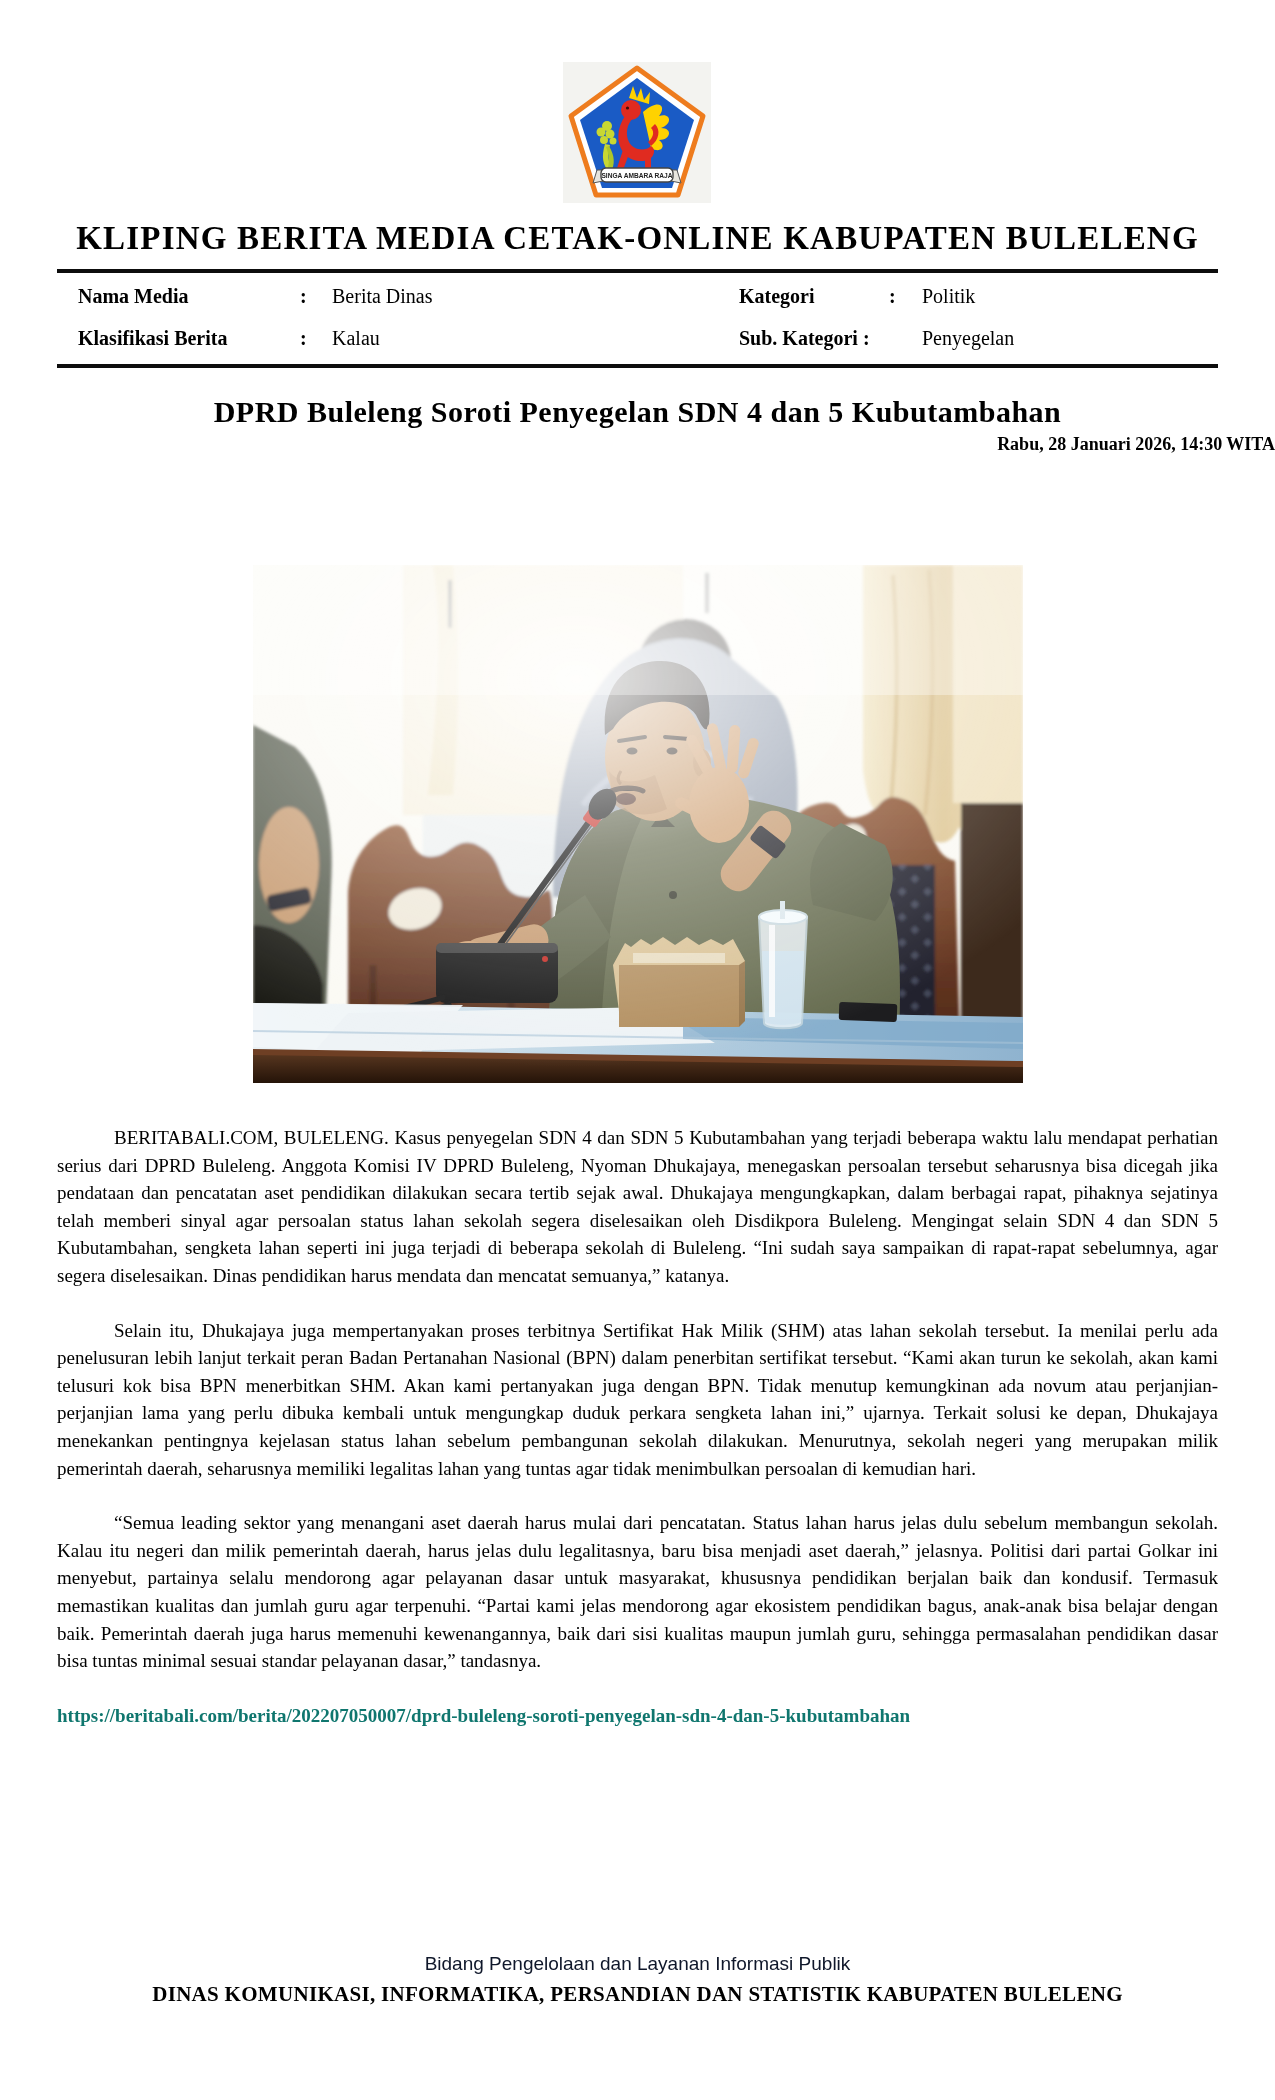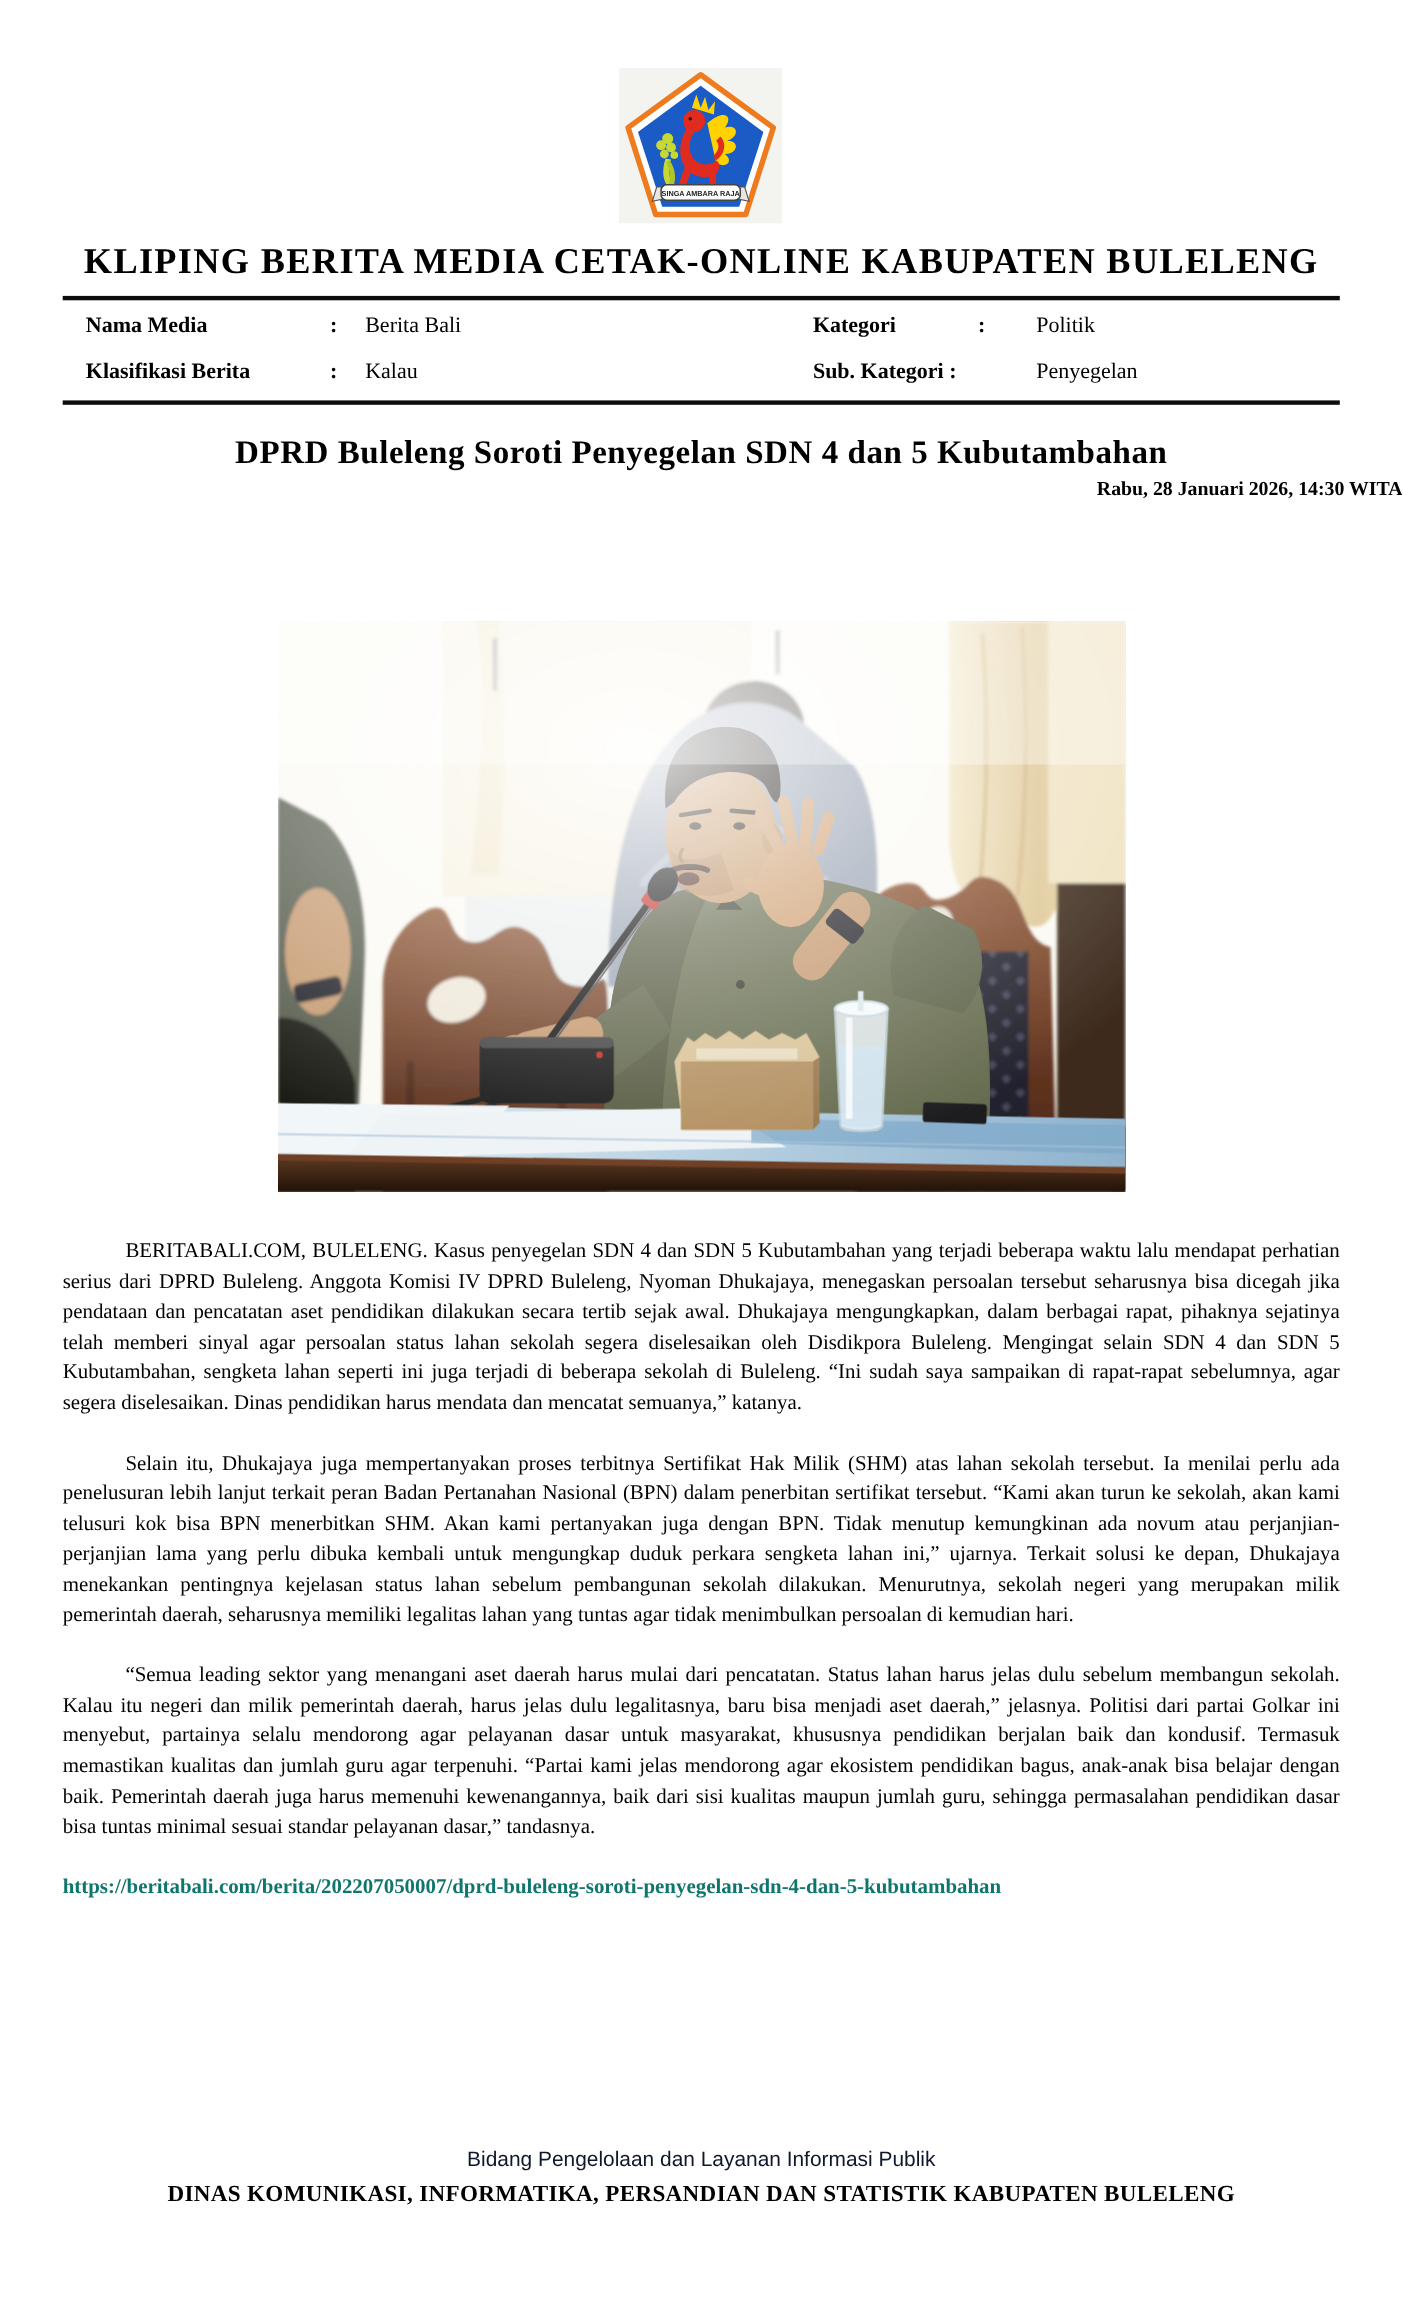--- a/index.html
+++ b/index.html
@@ -20,21 +20,21 @@
   
   .meta-cell { position:absolute; font-size:20px; white-space:nowrap; }
   .meta-label { font-weight:bold; }
   .meta-row1 { top:285px; }
   .meta-row2 { top:327px; }
   .mx-label-l  { left:78px;text-align:center; }
   .mx-colon-l  { left:300px; font-weight:bold; }
   .mx-value-l  { left:332px; }
   .mx-label-r  { left:739px; }
   .mx-colon-r  { left:889px; font-weight:bold; }
-  .mx-value-r  { left:942px; }
+  .mx-value-r  { left:922px; }
   
   .article-title {
     position:absolute; top:395px; left:0; width:100%; text-align:center;
     font-size:30px; font-weight:bold; letter-spacing:0.5px; white-space:nowrap;
   }
   .article-date {
     position:absolute; top:434px; left:0; width:100%; text-align:right;
     font-size:18px; font-weight:bold;
   }
   
@@ -104,21 +104,21 @@
       </g>
     </svg>
   </div>
 
   <div class="doc-title">KLIPING BERITA MEDIA CETAK-ONLINE KABUPATEN BULELENG</div>
 
   <div class="rule rule-1"></div>
 
   <span class="meta-cell meta-label meta-row1 mx-label-l">Nama Media</span>
   <span class="meta-cell meta-row1 mx-colon-l">:</span>
-  <span class="meta-cell meta-row1 mx-value-l">Berita Bali</span>
+  <span class="meta-cell meta-row1 mx-value-l">Berita Dinas</span>
 
   <span class="meta-cell meta-label meta-row1 mx-label-r">Kategori</span>
   <span class="meta-cell meta-row1 mx-colon-r">:</span>
   <span class="meta-cell meta-row1 mx-value-r">Politik</span>
 
   <span class="meta-cell meta-label meta-row2 mx-label-l">Klasifikasi Berita</span>
   <span class="meta-cell meta-row2 mx-colon-l">:</span>
   <span class="meta-cell meta-row2 mx-value-l">Kalau</span>
 
   <span class="meta-cell meta-label meta-row2 mx-label-r">Sub. Kategori :</span>

